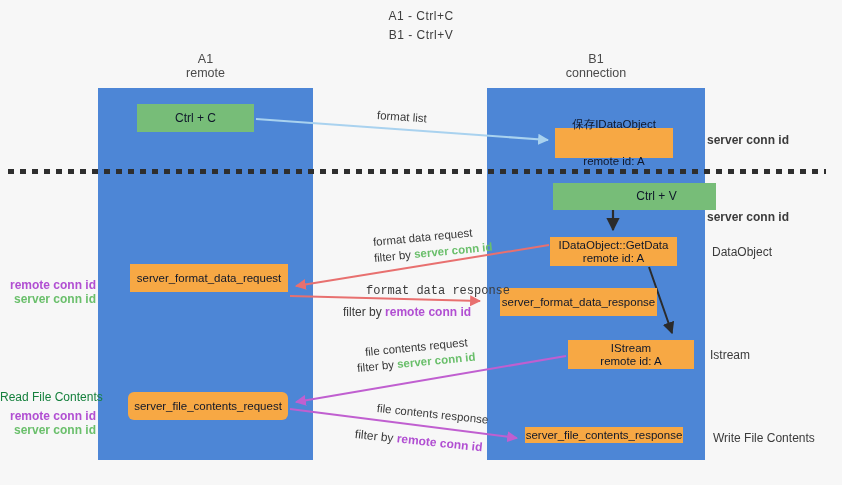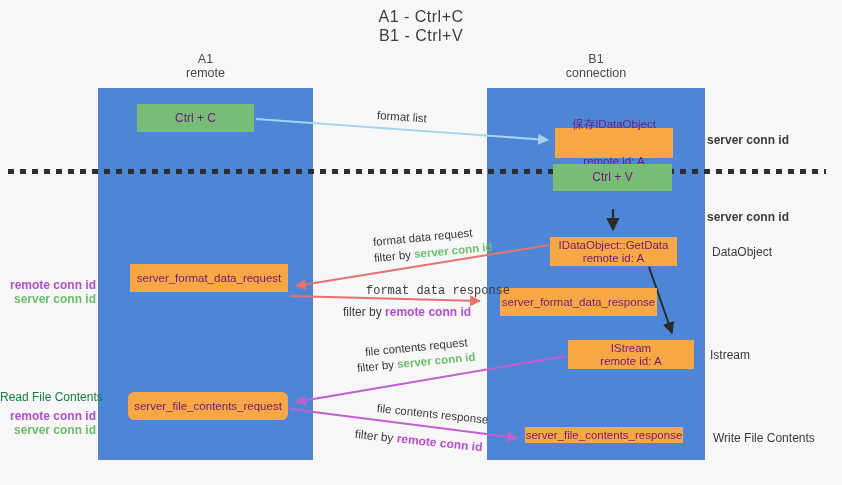--- a/index.html
+++ b/index.html
@@ -1,24 +1,24 @@
 <!DOCTYPE html>
 <html style="--background: #f7f7f7; --column-blue: #4d86d6; --box-green: #77bd78; --box-orange: #f7a844; --arrow-light-blue: #a9d2ef; --arrow-red: #e8706f; --arrow-purple: #c05fd0; --arrow-black: #2b2b2b; --text-green: #6abf6b; --text-purple: #b14fd2;"><head>
 <meta charset="utf-8">
 <style>
   html,body{margin:0;padding:0;}
   body{font-family:"Liberation Sans",sans-serif;background:#e9e9e9;}
   .stage{position:relative;width:842px;height:485px;background:var(--background);overflow:hidden;}
-  .title{position:absolute;left:0;top:7px;width:100%;text-align:center;font-size:16px;line-height:19px;color:#3d3d3d;letter-spacing:.5px;}
+  .title{position:absolute;left:0;top:7px;width:100%;text-align:center;font-size:12px;line-height:19px;color:#3d3d3d;letter-spacing:.5px;}
   .col-header{position:absolute;top:52px;text-align:center;font-size:12.5px;line-height:14px;color:#4a4a4a;}
   .col{position:absolute;top:88px;height:372px;background:var(--column-blue);}
   .dotted{position:absolute;left:8px;top:169px;width:818px;height:5px;
           background:repeating-linear-gradient(90deg,#2e2e2e 0 6px,transparent 6px 12px);}
   .box{position:absolute;display:flex;flex-direction:column;align-items:center;justify-content:center;
-       color:#701a75;text-align:center;font-size:12px;line-height:13px;}
+       color:#0f172a;text-align:center;font-size:12px;line-height:13px;}
   .green{background:var(--box-green);}
   .orange{background:var(--box-orange);}
   .small{font-size:11.5px;}
   .lbl{position:absolute;font-size:11.5px;color:#3b3b3b;white-space:nowrap;transform-origin:left center;}
   .tg{color:var(--text-green);font-weight:bold;}
   .tp{color:var(--text-purple);font-weight:bold;}
   .left-lbl{position:absolute;left:0;width:96px;text-align:right;font-size:12px;white-space:nowrap;}
   .right-lbl{position:absolute;font-size:12px;white-space:nowrap;color:#3b3b3b;}
   svg.arrows{position:absolute;left:0;top:0;pointer-events:none;}
 </style>
@@ -70,21 +70,21 @@
     <line x1="290" y1="409" x2="517" y2="438" stroke-width="2" style="stroke:var(--arrow-purple)" marker-end="url(#ah-purple)"></line>
   </svg>
 
   <div class="box green" style="left:137px;top:104px;width:117px;height:28px;">Ctrl + C</div>
 
   <div class="box orange small" style="left:555px;top:128px;width:118px;height:30px;gap:24px;">
     <div>保存IDataObject</div>
     <div>remote id: A</div>
   </div>
 
-  <div class="box green" style="left:553px;top:164px;width:119px;height:27px;">Ctrl + V</div>
+  <div class="box green" style="left:553px;top:183px;width:119px;height:27px;padding-left:44px;">Ctrl + V</div>
 
   <div class="box orange small" style="left:550px;top:237px;width:127px;height:29px;">
     <div>IDataObject::GetData</div>
     <div>remote id: A</div>
   </div>
 
   <div class="box orange small" style="left:130px;top:264px;width:158px;height:28px;">server_format_data_request</div>
 
   <div class="box orange small" style="left:500px;top:288px;width:157px;height:28px;text-align:center;">server_format_data_response</div>
 

